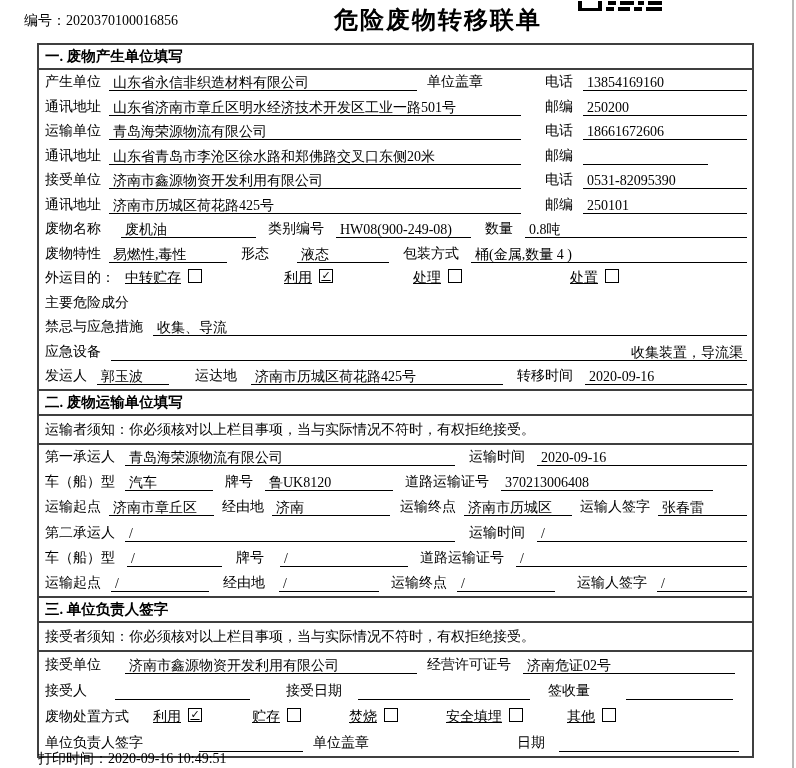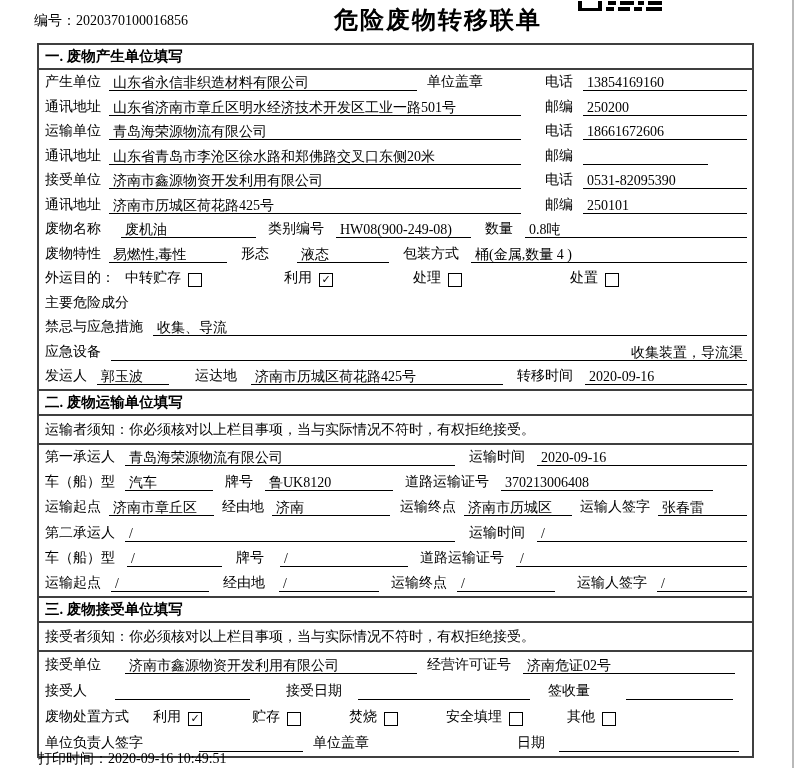--- a/index.html
+++ b/index.html
@@ -1,36 +1,36 @@
 <!DOCTYPE html>
 <html><head>
 <meta charset="utf-8">
 <style>
   html,body{margin:0;padding:0;background:#fff;}
   .page{position:relative;width:796px;height:768px;background:#ffffff;overflow:hidden;
         font-family:"Liberation Serif","DejaVu Serif",serif;color:#000;font-size:14px;}
-  .doc-no{position:absolute;left:34px;top:12px;white-space:nowrap;}
+  .doc-no{position:absolute;left:24px;top:12px;white-space:nowrap;}
   .title{position:absolute;left:334px;top:4px;font-size:24px;font-weight:bold;letter-spacing:2px;white-space:nowrap;}
   .qr{position:absolute;left:578px;top:0;}
   .page-edge{position:absolute;left:792px;top:0;width:2px;height:768px;background:#b9b9b9;}
   .form{position:absolute;left:37px;top:43px;width:717px;border:2px solid #3f3f3f;box-sizing:border-box;background:#fff;}
   .shead{font-weight:bold;font-size:14.5px;height:19px;line-height:19px;padding:2px 0 2px 6px;border-bottom:2px solid #3f3f3f;}
   .shead.mid{border-top:2px solid #3f3f3f;}
   .notice{height:27px;line-height:27px;padding-left:6px;border-bottom:2px solid #3f3f3f;white-space:nowrap;}
   .r{display:flex;align-items:center;position:relative;padding:0 5px 0 6px;box-sizing:border-box;}
   .s1 .r{height:24.5px}
   .s2 .r{height:25.2px}
   .s3 .r{height:26px}
   .lab{white-space:nowrap;flex:0 0 auto;}
   .fill{border-bottom:1px solid #000;height:18px;line-height:19px;padding:0 4px;white-space:nowrap;
         overflow:hidden;box-sizing:border-box;flex:0 0 auto;}
   .g{flex:1 1 auto;}
   .lz{display:flex;align-items:center;flex:0 0 500px;padding-right:24px;box-sizing:border-box;}
   .lz .g{flex:1 1 auto;}
-  .cbi{display:inline-flex;align-items:flex-end;white-space:nowrap;}
+  .cbi{display:inline-flex;align-items:flex-start;white-space:nowrap;text-decoration:underline;}
   .cb{display:inline-block;width:12px;height:12px;border:1px solid #000;margin-left:7px;
       font-size:11px;line-height:12px;text-align:center;font-family:"DejaVu Sans",sans-serif;}
   .print-time{position:absolute;left:38px;top:750px;white-space:nowrap;}
 </style>
 </head>
 <body>
 
 <div class="page">
 
   <div class="doc-no"><span>编号：</span><span>2020370100016856</span></div>
@@ -232,21 +232,21 @@
         <span class="lab" style="margin-left:14px;">经由地</span>
         <span class="fill" style="width:100px;margin-left:14px;">/</span>
         <span class="lab" style="margin-left:12px;">运输终点</span>
         <span class="fill" style="width:98px;margin-left:10px;">/</span>
         <span class="lab" style="margin-left:22px;">运输人签字</span>
         <span class="fill g" style="margin-left:10px;">/</span>
       </div>
     </div>
 
     <div class="sec s3">
-      <div class="shead mid">三. 废物接受单位填写</div>
+      <div class="shead mid">三. 单位负责人签字</div>
       <div class="notice">接受者须知：你必须核对以上栏目事项，当与实际情况不符时，有权拒绝接受。</div>
 
       <div class="r">
         <span class="lab">接受单位</span>
         <span class="fill" style="width:292px;margin-left:24px;">济南市鑫源物资开发利用有限公司</span>
         <span class="lab" style="margin-left:10px;">经营许可证号</span>
         <span class="fill g" style="margin-left:12px;margin-right:12px;font-family:Liberation Serif, serif;">济南危证02号</span>
       </div>
 
       <div class="r">

